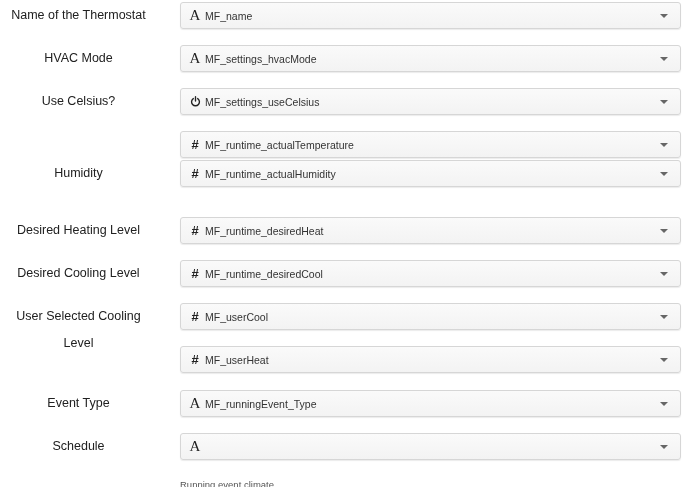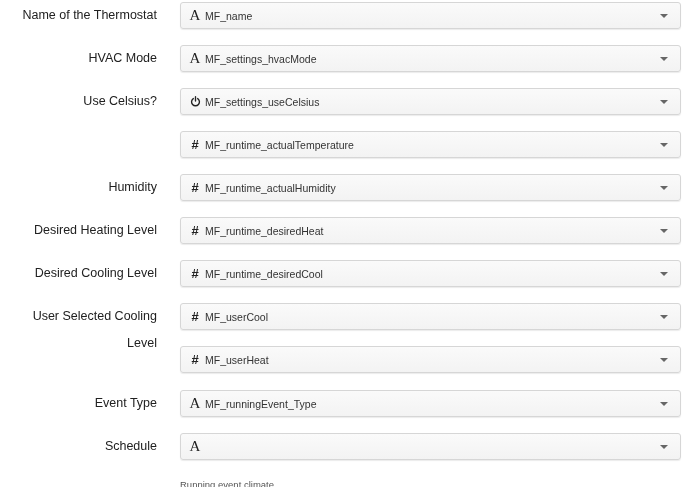--- a/index.html
+++ b/index.html
@@ -6,21 +6,21 @@
   html, body {
     width: 689px; height: 487px; background: #ffffff; overflow: hidden;
     font-family: "Liberation Sans", "DejaVu Sans", sans-serif;
   }
   .form { position: relative; width: 689px; height: 487px; }
   .row {
     position: absolute; left: 0; width: 689px; height: 27px;
   }
   .label {
     position: absolute; left: 0; width: 157px; top: 0; height: 27px;
-    line-height: 27px; text-align: right;
+    line-height: 27px; text-align: center;
     font-size: 12.5px; color: #212121;
   }
   .select {
     position: absolute; left: 180px; width: 501px; top: 0; height: 27px;
     background: linear-gradient(#fafafa, #f3f3f3);
     border: 1px solid #d6d6d6; border-radius: 3px;
     box-shadow: 0 1px 1px rgba(0,0,0,0.08);
     display: flex; align-items: center; cursor: pointer;
   }
   .type-icon {
@@ -80,21 +80,21 @@
   </div>
 
   <div class="row" style="top:131px">
     <div class="select">
       <span class="type-icon number">#</span>
       <span class="value">MF_runtime_actualTemperature</span>
       <span class="caret"></span>
     </div>
   </div>
 
-  <div class="row" style="top:174px">
+  <div class="row" style="top:160px">
     <div class="label">Humidity</div>
     <div class="select">
       <span class="type-icon number">#</span>
       <span class="value">MF_runtime_actualHumidity</span>
       <span class="caret"></span>
     </div>
   </div>
 
   <div class="row" style="top:217px">
     <div class="label">Desired Heating Level</div>

